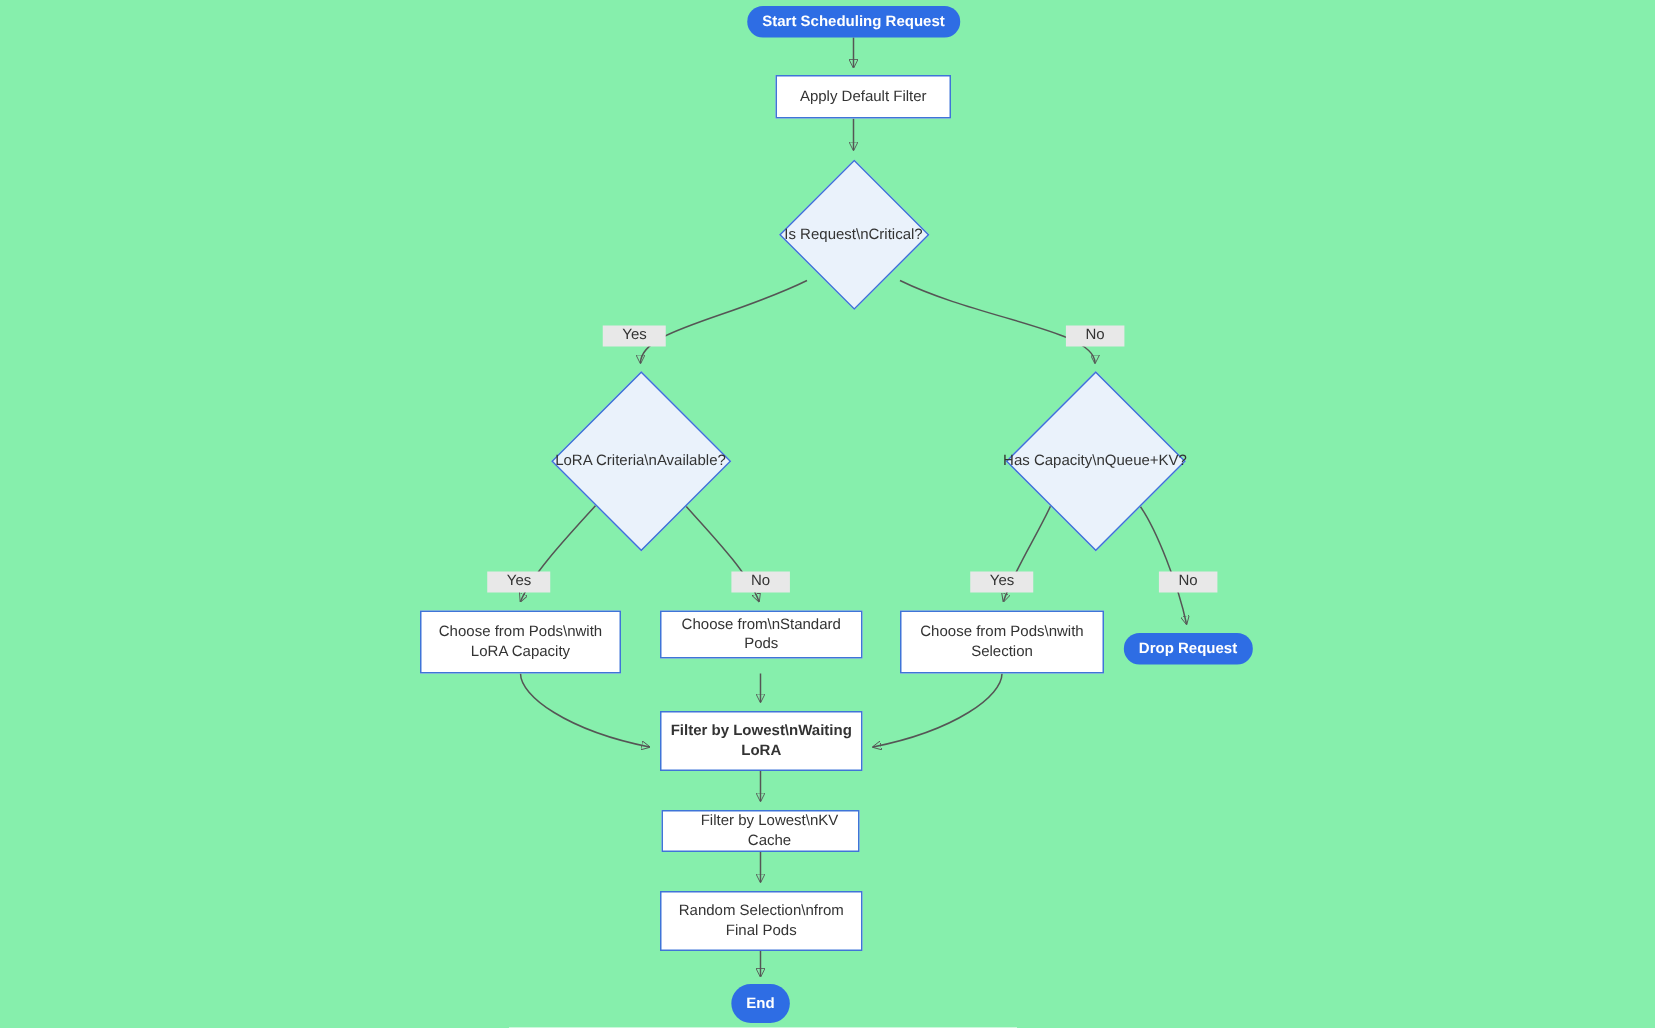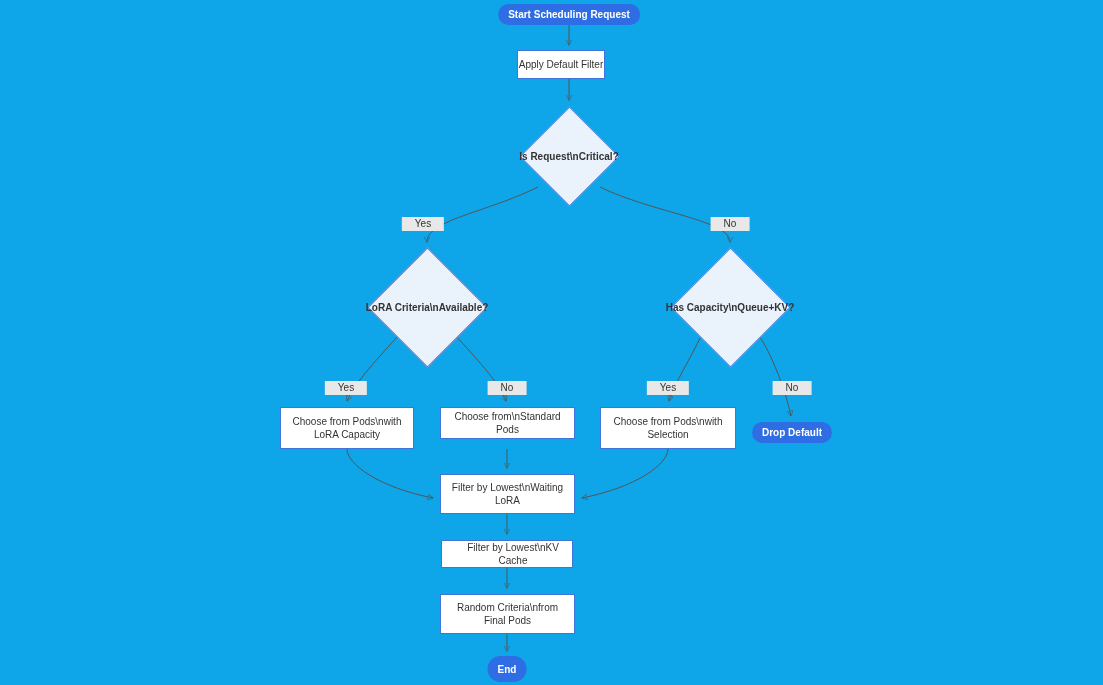--- a/index.html
+++ b/index.html
@@ -7,32 +7,32 @@
     --node-border:#3f74d8;
     --decision-fill:#eaf2fb;
     --node-fill:#ffffff;
     --edge-line:#555555;
     --edge-label-bg:#e8e8e8;
     --text-dark:#333333;
     --text-light:#ffffff;
   }
   html,body{margin:0;padding:0;background:#ffffff;}
   .canvas{
-    position:relative;width:1103px;height:685px;background:#0ea5e9;overflow:hidden;
+    position:relative;width:1103px;height:685px;background:#86efac;overflow:hidden;
     font-family:"Liberation Sans","DejaVu Sans",sans-serif;color:var(--text-dark);
   }
   .edges{position:absolute;left:0;top:0;width:1103px;height:685px;}
   .edges path{fill:none;stroke:var(--edge-line);stroke-width:1px;}
   .node{position:absolute;box-sizing:border-box;display:flex;align-items:center;justify-content:center;
         text-align:center;font-size:10px;line-height:13px;color:var(--text-dark);}
   .node .lines span{display:block;}
   .rect{background:var(--node-fill);border:1.5px solid var(--node-border);}
   .pill{background:var(--accent-blue);color:var(--text-light);font-weight:bold;
         border-radius:12px;padding:4px 10px;transform:translateX(-50%);white-space:nowrap;}
-  .diamond{position:absolute;font-weight:bold;}
+  .diamond{position:absolute;}
   .diamond .shape{position:absolute;box-sizing:border-box;background:var(--decision-fill);
         border:1.5px solid var(--node-border);transform:rotate(45deg);}
   .diamond .dlabel{position:absolute;left:0;top:0;right:0;bottom:0;display:flex;align-items:center;
         justify-content:center;font-size:10px;white-space:nowrap;color:var(--text-dark);}
   .edge-label{position:absolute;transform:translate(-50%,-50%);background:var(--edge-label-bg);
         color:var(--text-dark);font-size:10px;line-height:12px;padding:1px 13px;}
 </style>
 </head>
 <body>
 
@@ -59,21 +59,21 @@
     <path d="M507,568 L507,588" marker-end="url(#arrow)"></path>
     <path d="M507,634 L507,651" marker-end="url(#arrow)"></path>
   </svg>
 
   <div class="node pill" style="left:569px;top:4px;height:21px;">
     <div class="lines">
         <span>Start Scheduling Request</span>
       </div>
   </div>
 
-  <div class="node rect" style="left:517px;top:50px;width:88px;height:29px;">
+  <div class="node rect" style="left:517px;top:50px;width:117px;height:29px;">
     <div class="lines">
         <span>Apply Default Filter</span>
       </div>
   </div>
 
   <div class="diamond" style="left:519px;top:106px;width:100px;height:100px;">
     <div class="shape" style="left:14.5px;top:14.5px;width:71px;height:71px;"></div>
     <div class="dlabel">Is Request\nCritical?</div>
   </div>
 
@@ -103,40 +103,40 @@
 
   <div class="node rect" style="left:600px;top:407px;width:136px;height:42px;">
     <div class="lines">
       <span>Choose from Pods\nwith</span>
       <span>Selection</span>
     </div>
   </div>
 
   <div class="node pill" style="left:792px;top:422px;height:21px;">
     <div class="lines">
-        <span>Drop Default</span>
+        <span>Drop Request</span>
       </div>
   </div>
 
-  <div class="node rect" style="left:440px;top:474px;width:135px;height:40px;">
+  <div class="node rect" style="left:440px;top:474px;width:135px;height:40px;font-weight:bold;">
     <div class="lines">
       <span>Filter by Lowest\nWaiting</span>
       <span>LoRA</span>
     </div>
   </div>
 
   <div class="node rect" style="left:441px;top:540px;width:132px;height:28px;padding-left:12px;">
     <div class="lines">
         <span>Filter by Lowest\nKV Cache</span>
       </div>
   </div>
 
   <div class="node rect" style="left:440px;top:594px;width:135px;height:40px;">
     <div class="lines">
-      <span>Random Criteria\nfrom</span>
+      <span>Random Selection\nfrom</span>
       <span>Final Pods</span>
     </div>
   </div>
 
   <div class="node pill" style="left:507px;top:656px;height:26px;border-radius:13px;">
     <div class="lines">
         <span>End</span>
       </div>
   </div>
 

